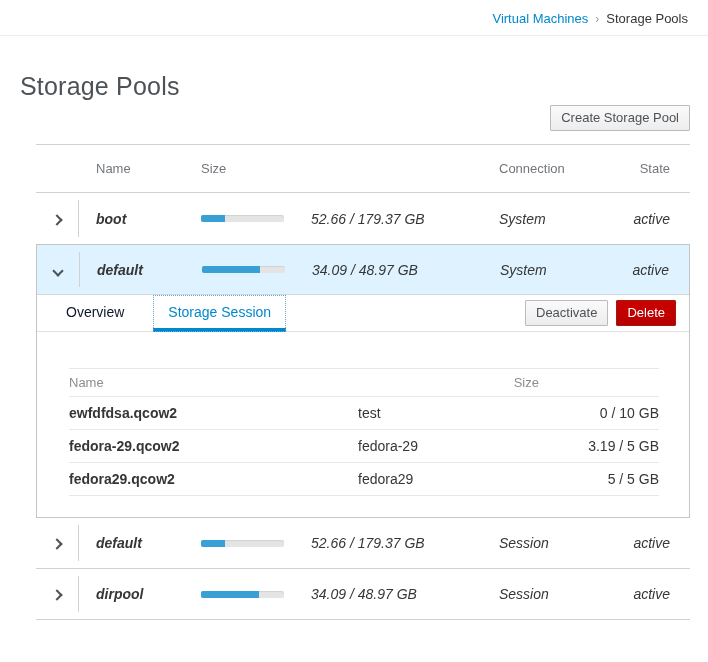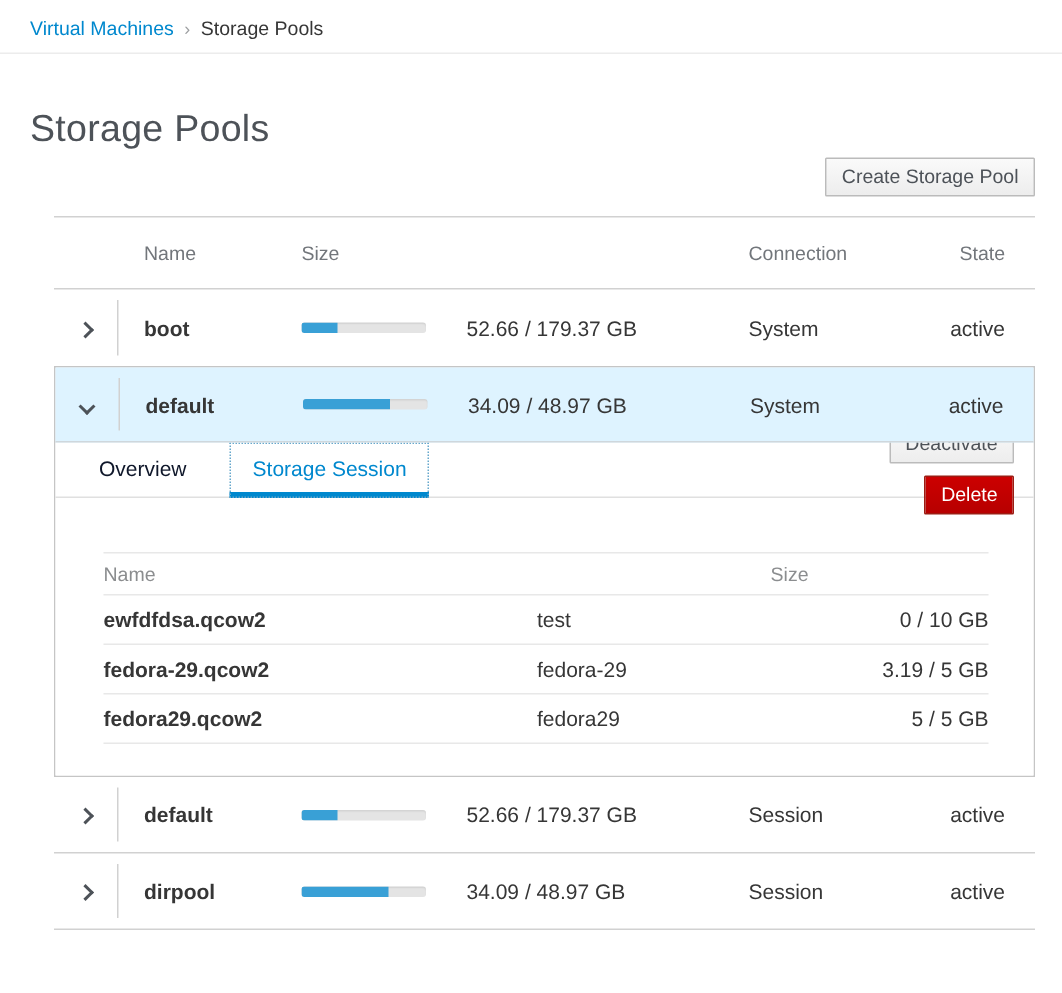--- a/index.html
+++ b/index.html
@@ -1,40 +1,40 @@
 <!DOCTYPE html>
 <html><head>
 <meta charset="utf-8">
 <style>
   * { margin:0; padding:0; box-sizing:border-box; }
   html,body { width:708px; height:662px; background:#fff; overflow:hidden;
     font-family:"Liberation Sans","DejaVu Sans",sans-serif; font-size:14px; color:#363636; }
 
   
-  .breadcrumb { padding:11px 20px 9px 20px; font-size:13px; border-bottom:1px solid #ececec; }
+  .breadcrumb { padding:11px 20px 9px 20px; font-size:13px; border-bottom:1px solid #ececec;text-align:right; }
   .breadcrumb a { color:#0088ce; text-decoration:none; cursor:pointer; }
   .crumb-sep { color:#9d9fa1; margin:0 7px; font-size:12px; }
   .crumb-current { color:#363636; }
 
   
   .page-title { margin:36px 20px 0 20px; font-size:25px; font-weight:300; color:#4d5258; letter-spacing:.2px; }
   .actions-bar { text-align:right; padding:2px 18px 0 20px; margin-top:2px; height:27px;margin-left:48px; }
 
   .btn { display:inline-block; font-size:13px; color:#4d5258; padding:4px 10px;
     background:linear-gradient(to bottom,#fafafa,#ededed); border:1px solid #bbbbbb;
     border-radius:1px; cursor:pointer; line-height:16px; }
   .btn-danger { color:#fff; background:linear-gradient(to bottom,#cc0000,#b70000);
     border:1px solid #9c1c13; }
 
   
   .pool-table { margin:14px 18px 0 36px; border-top:1px solid #d1d1d1; }
   .prow { display:grid; grid-template-columns:42px 123px 110px 188px 117px 1fr;
     align-items:center; position:relative; }
   .prow-header { height:48px; color:#72767b; font-size:13px; border-bottom:1px solid #d1d1d1; }
-  .prow-pool { height:51px; cursor:pointer; }
+  .prow-pool { height:51px; cursor:pointer;font-style:italic; }
   .prow-pool.bordered { border-bottom:1px solid #d1d1d1; }
   .vdiv { position:absolute; left:42px; top:7px; bottom:7px; width:1px; background:#d1d1d1; }
   .cell-chev { text-align:center; }
   .chev { display:inline-block; width:8px; height:8px; border-right:2px solid #4d5258;
     border-bottom:2px solid #4d5258; transform:rotate(-45deg); margin-top:2px; }
   .chev.down { transform:rotate(45deg); margin-top:-2px; }
   .cell-name { padding-left:18px; font-weight:bold; }
   .prow-header .cell-name { font-weight:normal; }
   .bar-track { width:83px; height:7px; background:#e4e4e4; border-radius:2px;
     box-shadow:inset 0 1px 1px rgba(0,0,0,.08); overflow:hidden; }
@@ -43,21 +43,21 @@
 
   
   .expanded-wrap { border:1px solid #c5c5c5; }
   .prow-selected { background:#def3ff; height:50px; border-bottom:1px solid #cfd7dc; }
 
   .tabs-bar { display:flex; align-items:center; background:#fff; height:37px;
     padding-left:14px; border-bottom:1px solid #e0e0e0; }
   .tab { font-size:14px; color:#0f172a; padding:9px 15px 8px 15px; height:37px; cursor:pointer; }
   .tab.active { color:#0088ce; border-bottom:4px solid #0088ce; padding-bottom:4px;
     outline:1px dotted #66a7cc; outline-offset:-1px; margin-left:14px; }
-  .tabs-actions { margin-left:auto; padding-right:13px; display:flex; gap:8px; align-items:flex-end;flex-direction:column; }
+  .tabs-actions { margin-left:auto; padding-right:13px; display:flex; gap:8px; align-items:center; }
 
   .panel-body { background:#fff; padding:36px 30px 21px 32px; }
   .vol-table { border-top:1px solid #e8e8e8; }
   .vrow { display:grid; grid-template-columns:289px 1fr 120px; align-items:center;
     border-bottom:1px solid #e8e8e8; }
   .vrow-header { height:28px; color:#8b8d8f; font-size:13px; }
   .vrow-data { height:33px; }
   .vcell-name { font-weight:bold; }
   .vcell-size { text-align:right; }
 </style>

